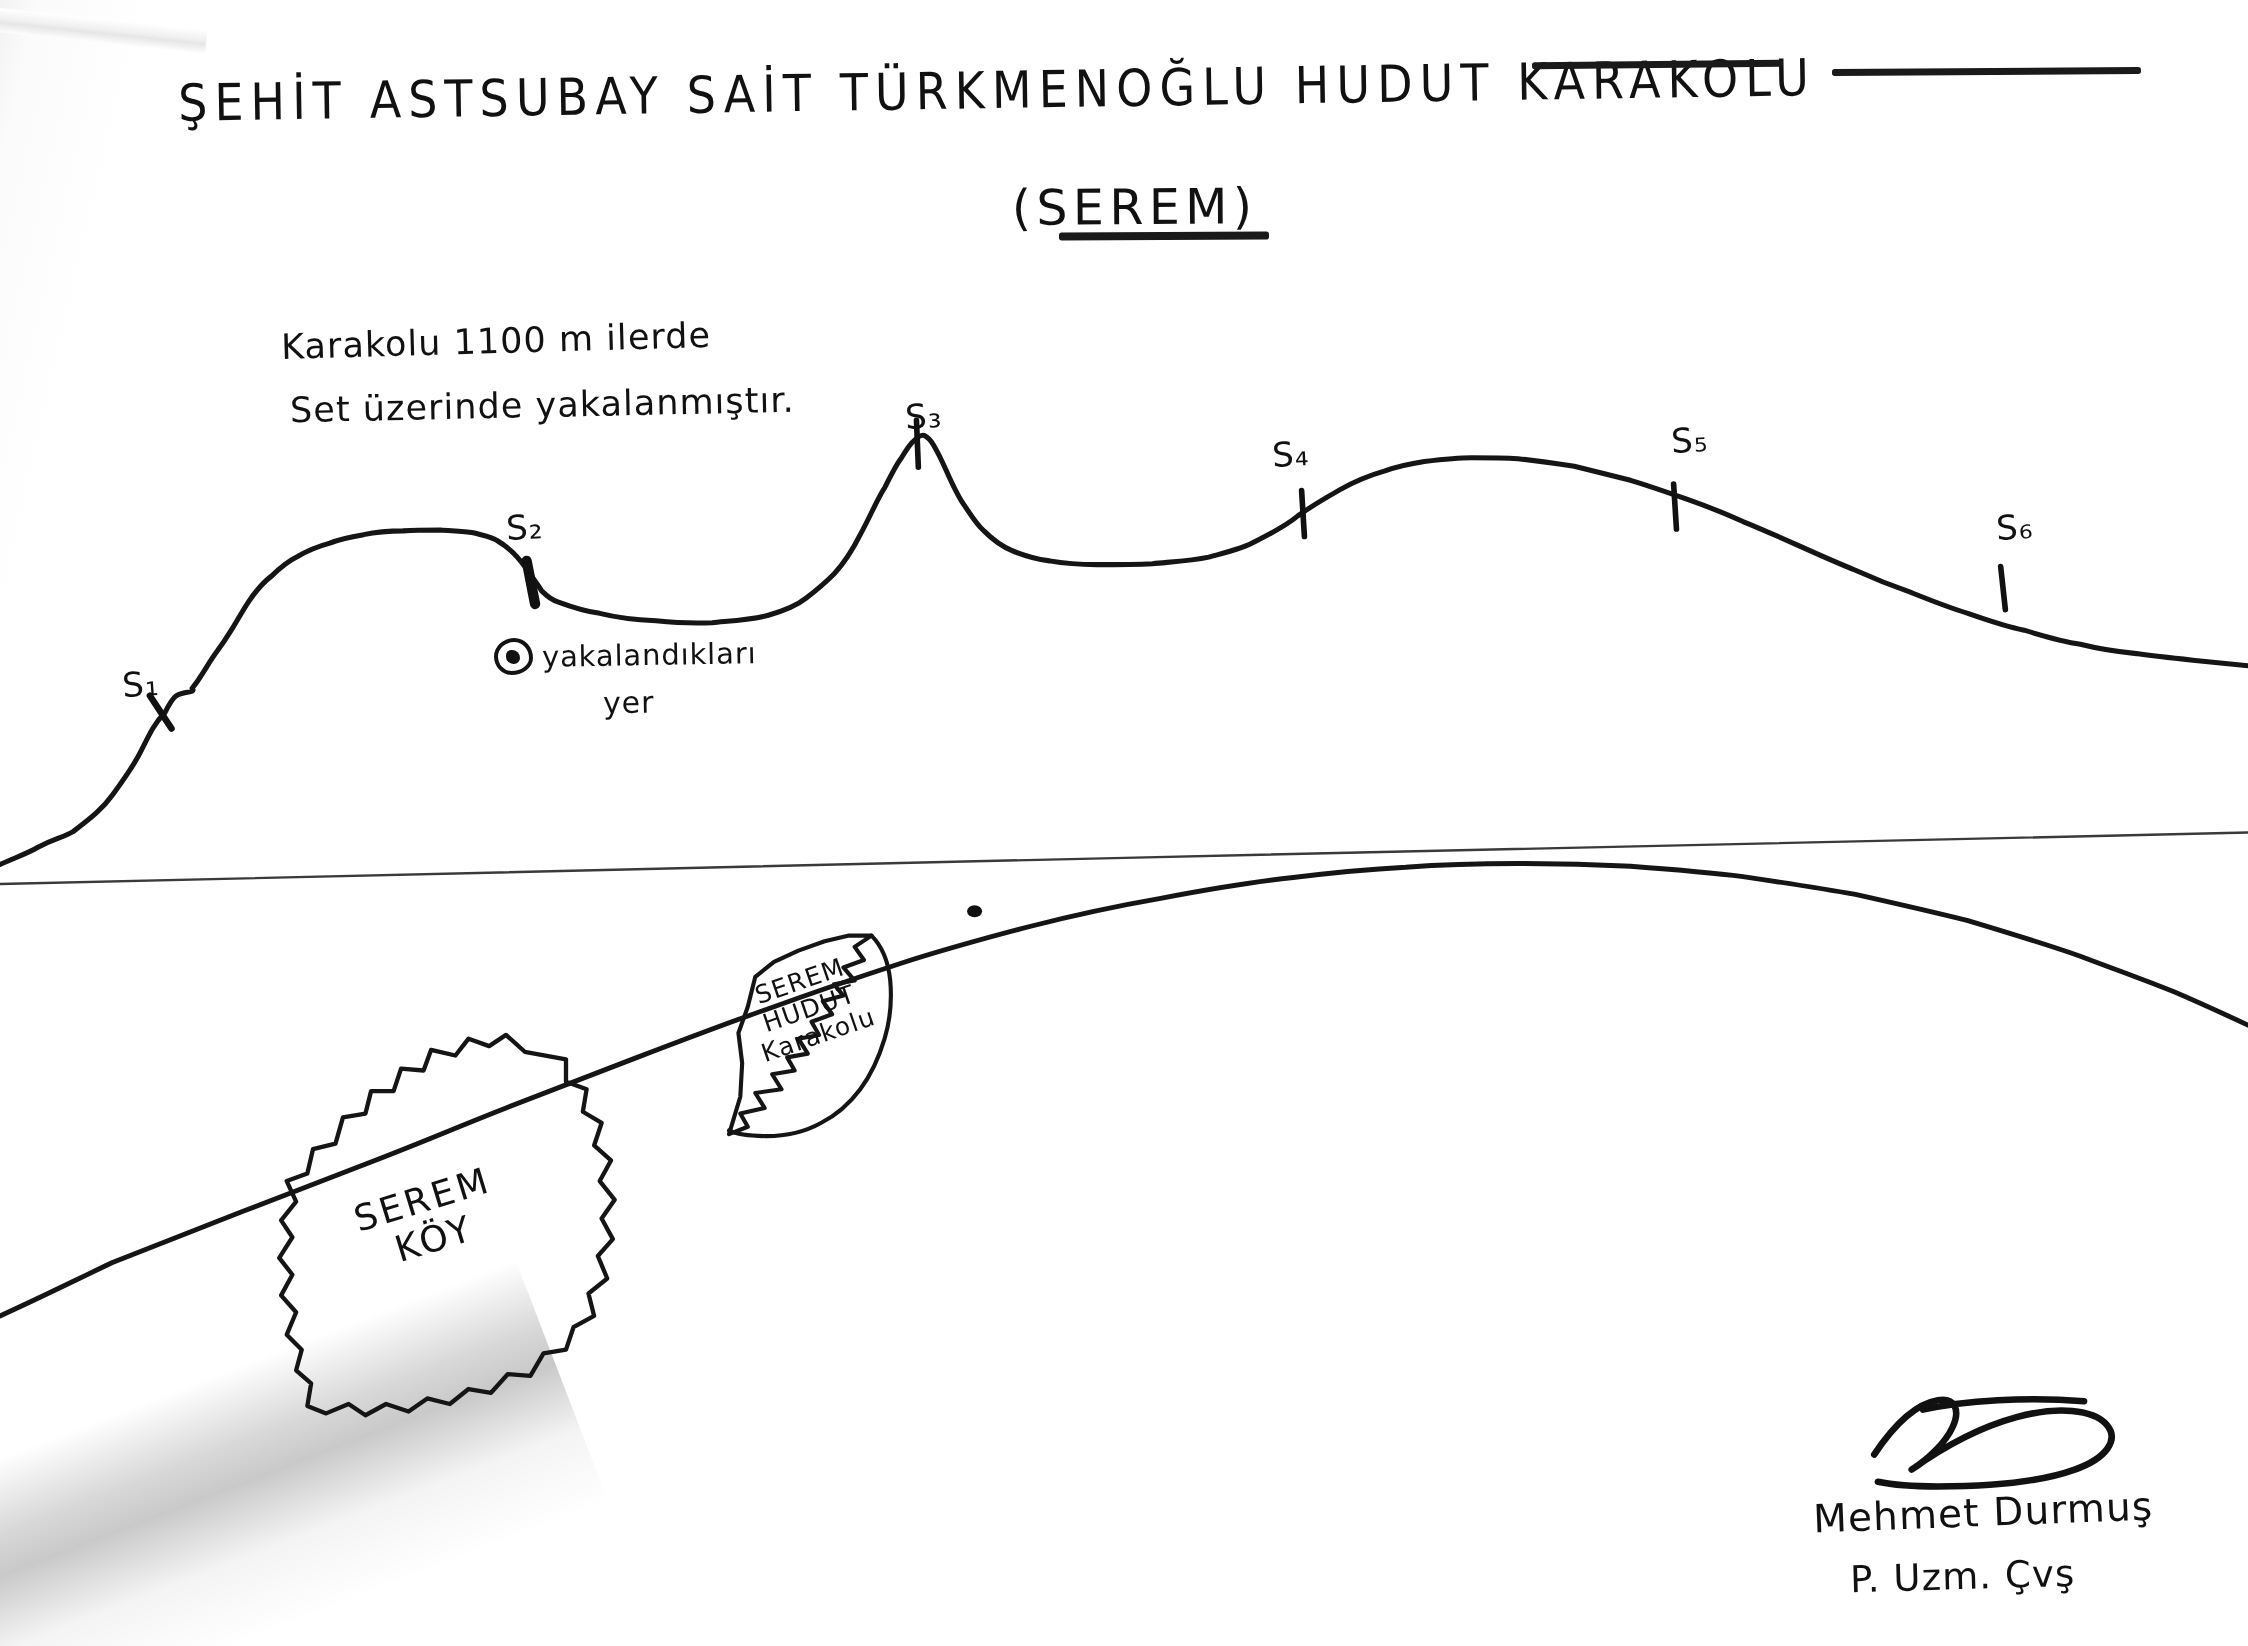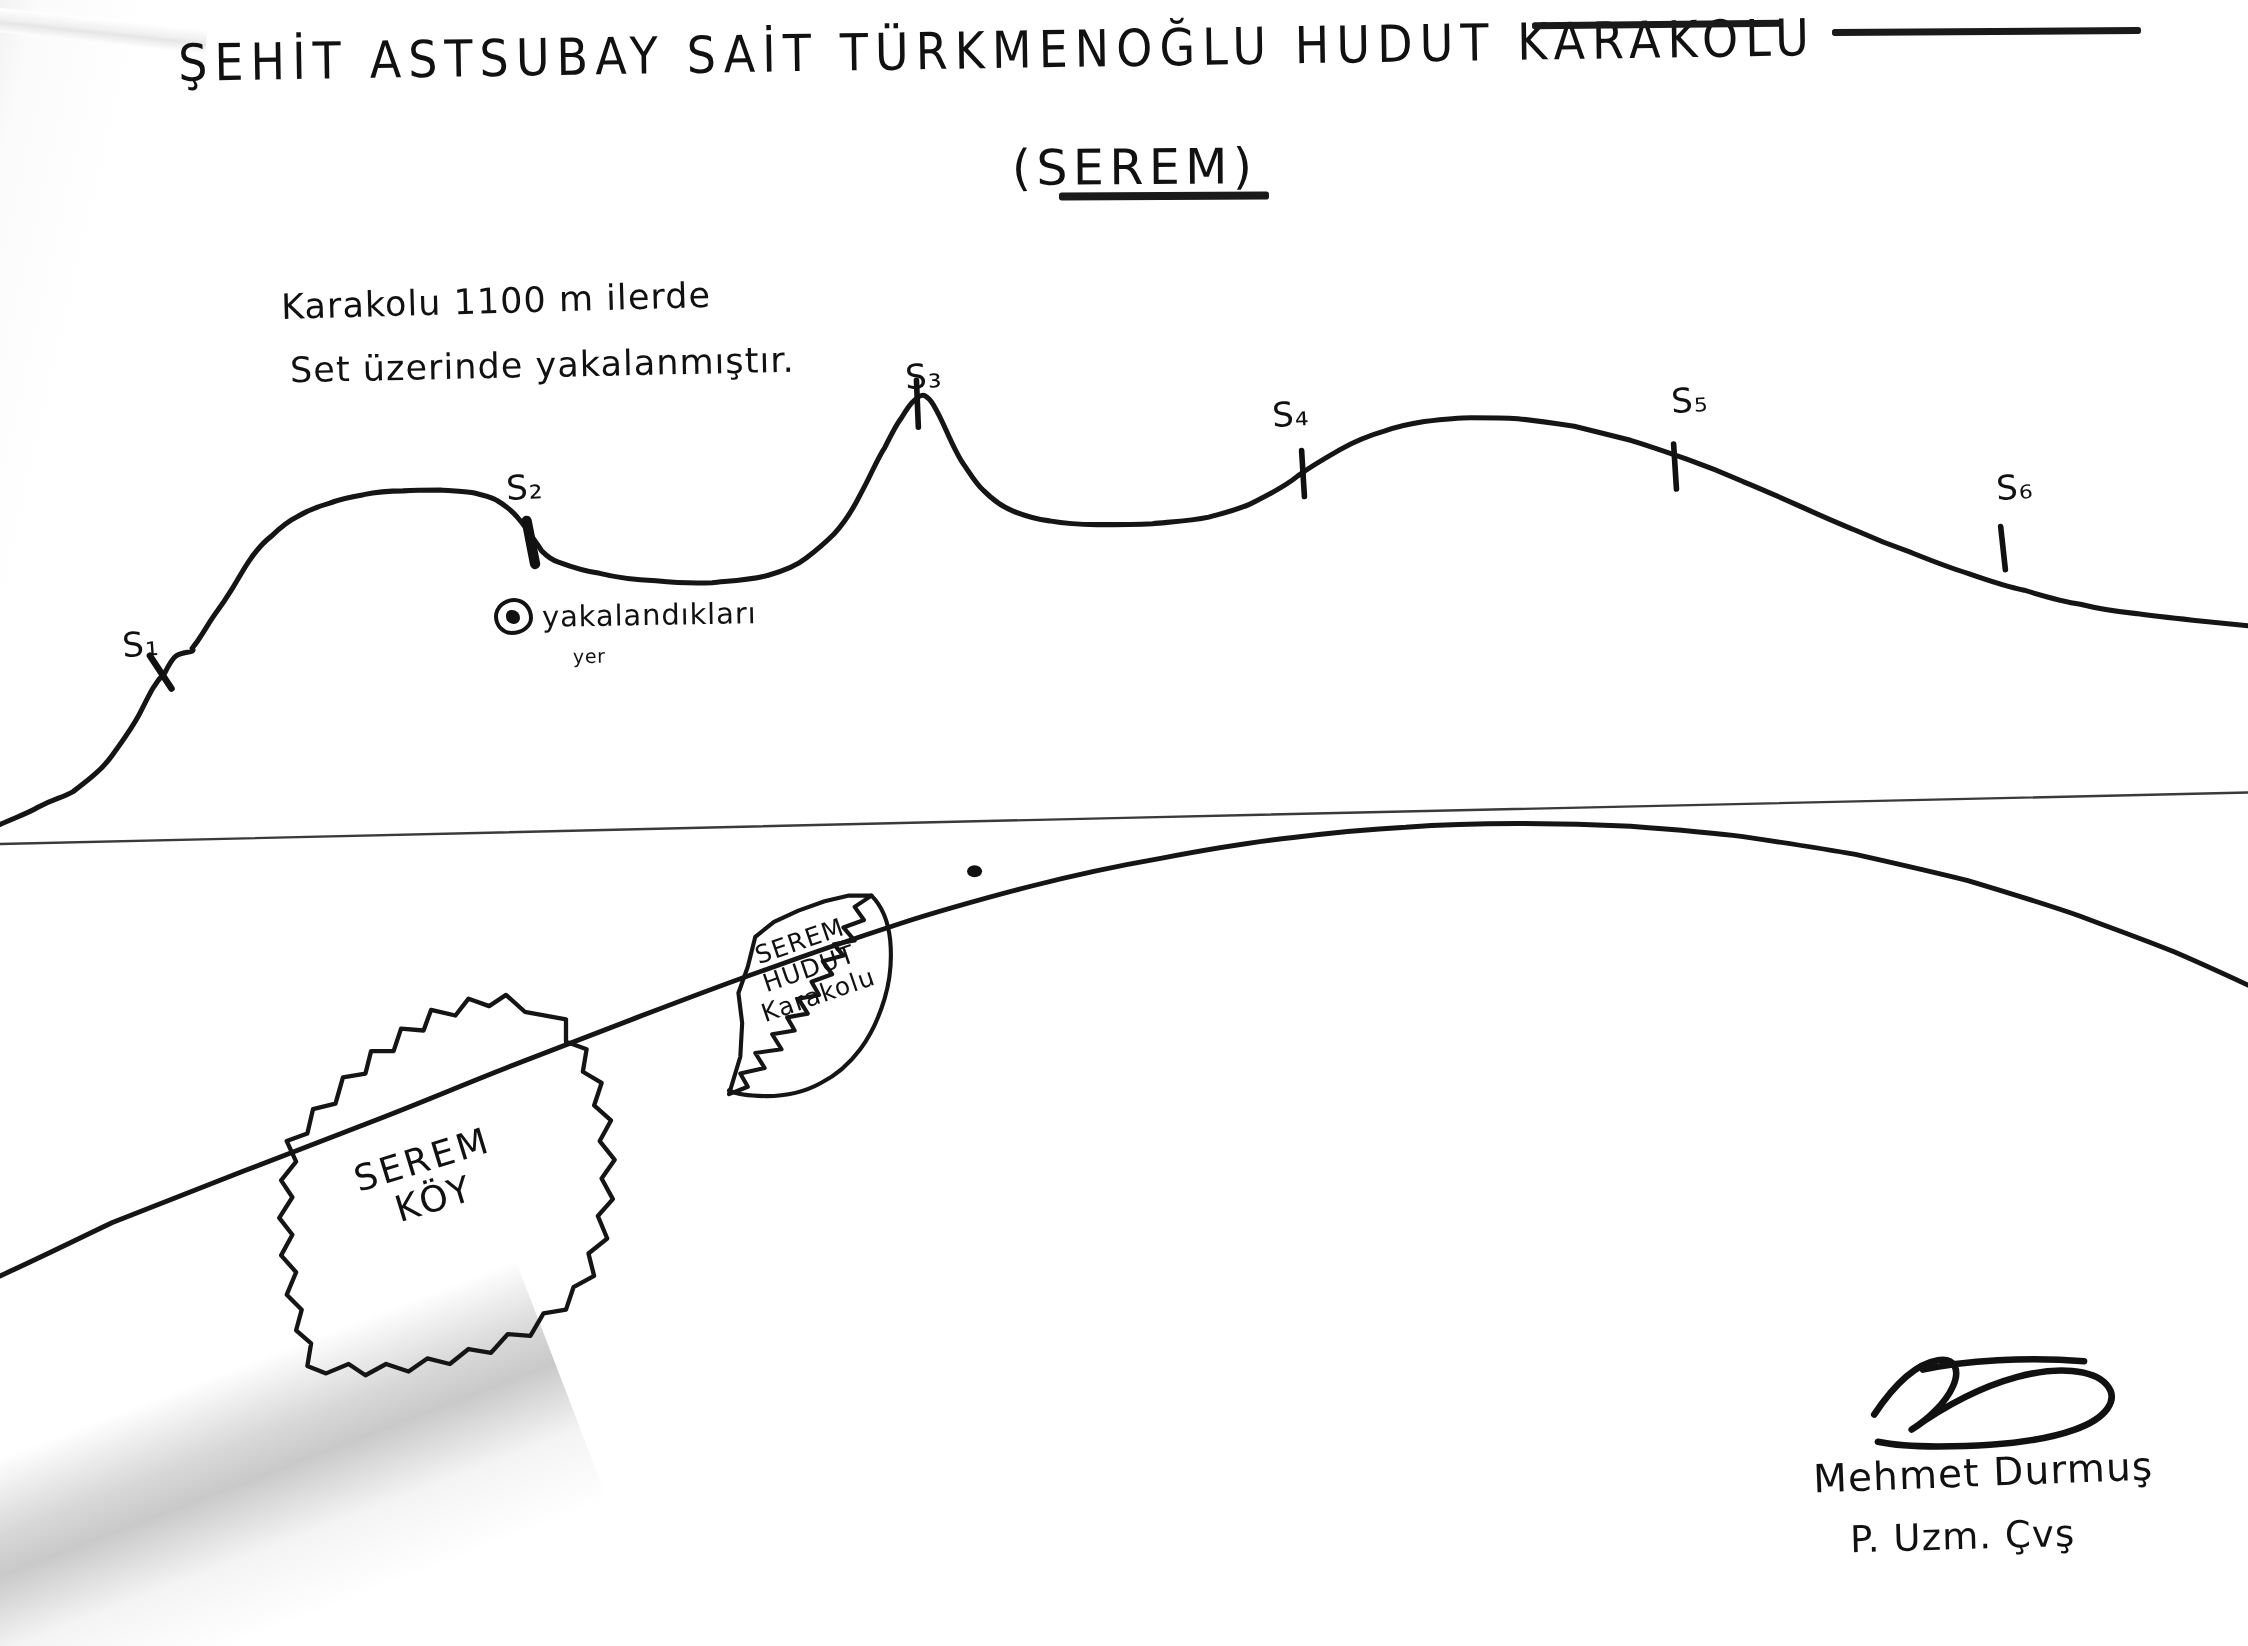--- a/index.html
+++ b/index.html
@@ -40,20 +40,21 @@
     top: 17px;
     width: 244px;
     height: 24px;
     transform: rotate(6deg);
     background: linear-gradient(180deg, #ffffff 0%, #f0f0f0 45%, #e6e6e6 60%, #fdfdfd 100%);
     pointer-events: none;
   }
   #ink {
     position: absolute;
     inset: 0;
+    margin-top: 40px;
   }
   .hw {
     position: absolute;
     color: #111111;
     white-space: nowrap;
     font-family: "DejaVu Sans", sans-serif;
     letter-spacing: 0.03em;
   }
   
   #title {
@@ -117,23 +118,23 @@
     background: #121212;
     border-radius: 40% 60% 45% 55%;
   }
   #legend-l1 {
     left: 542px;
     top: 598px;
     font-size: 29px;
     transform: rotate(-1deg);
   }
   #legend-l2 {
-    left: 573px;
+    left: 603px;
     top: 645px;
-    font-size: 19px;
+    font-size: 30px;
     transform: rotate(-1deg);
   }
   
   .blob-label {
     position: absolute;
     color: #111;
     white-space: nowrap;
     line-height: 1.14;
     text-align: center;
   }

